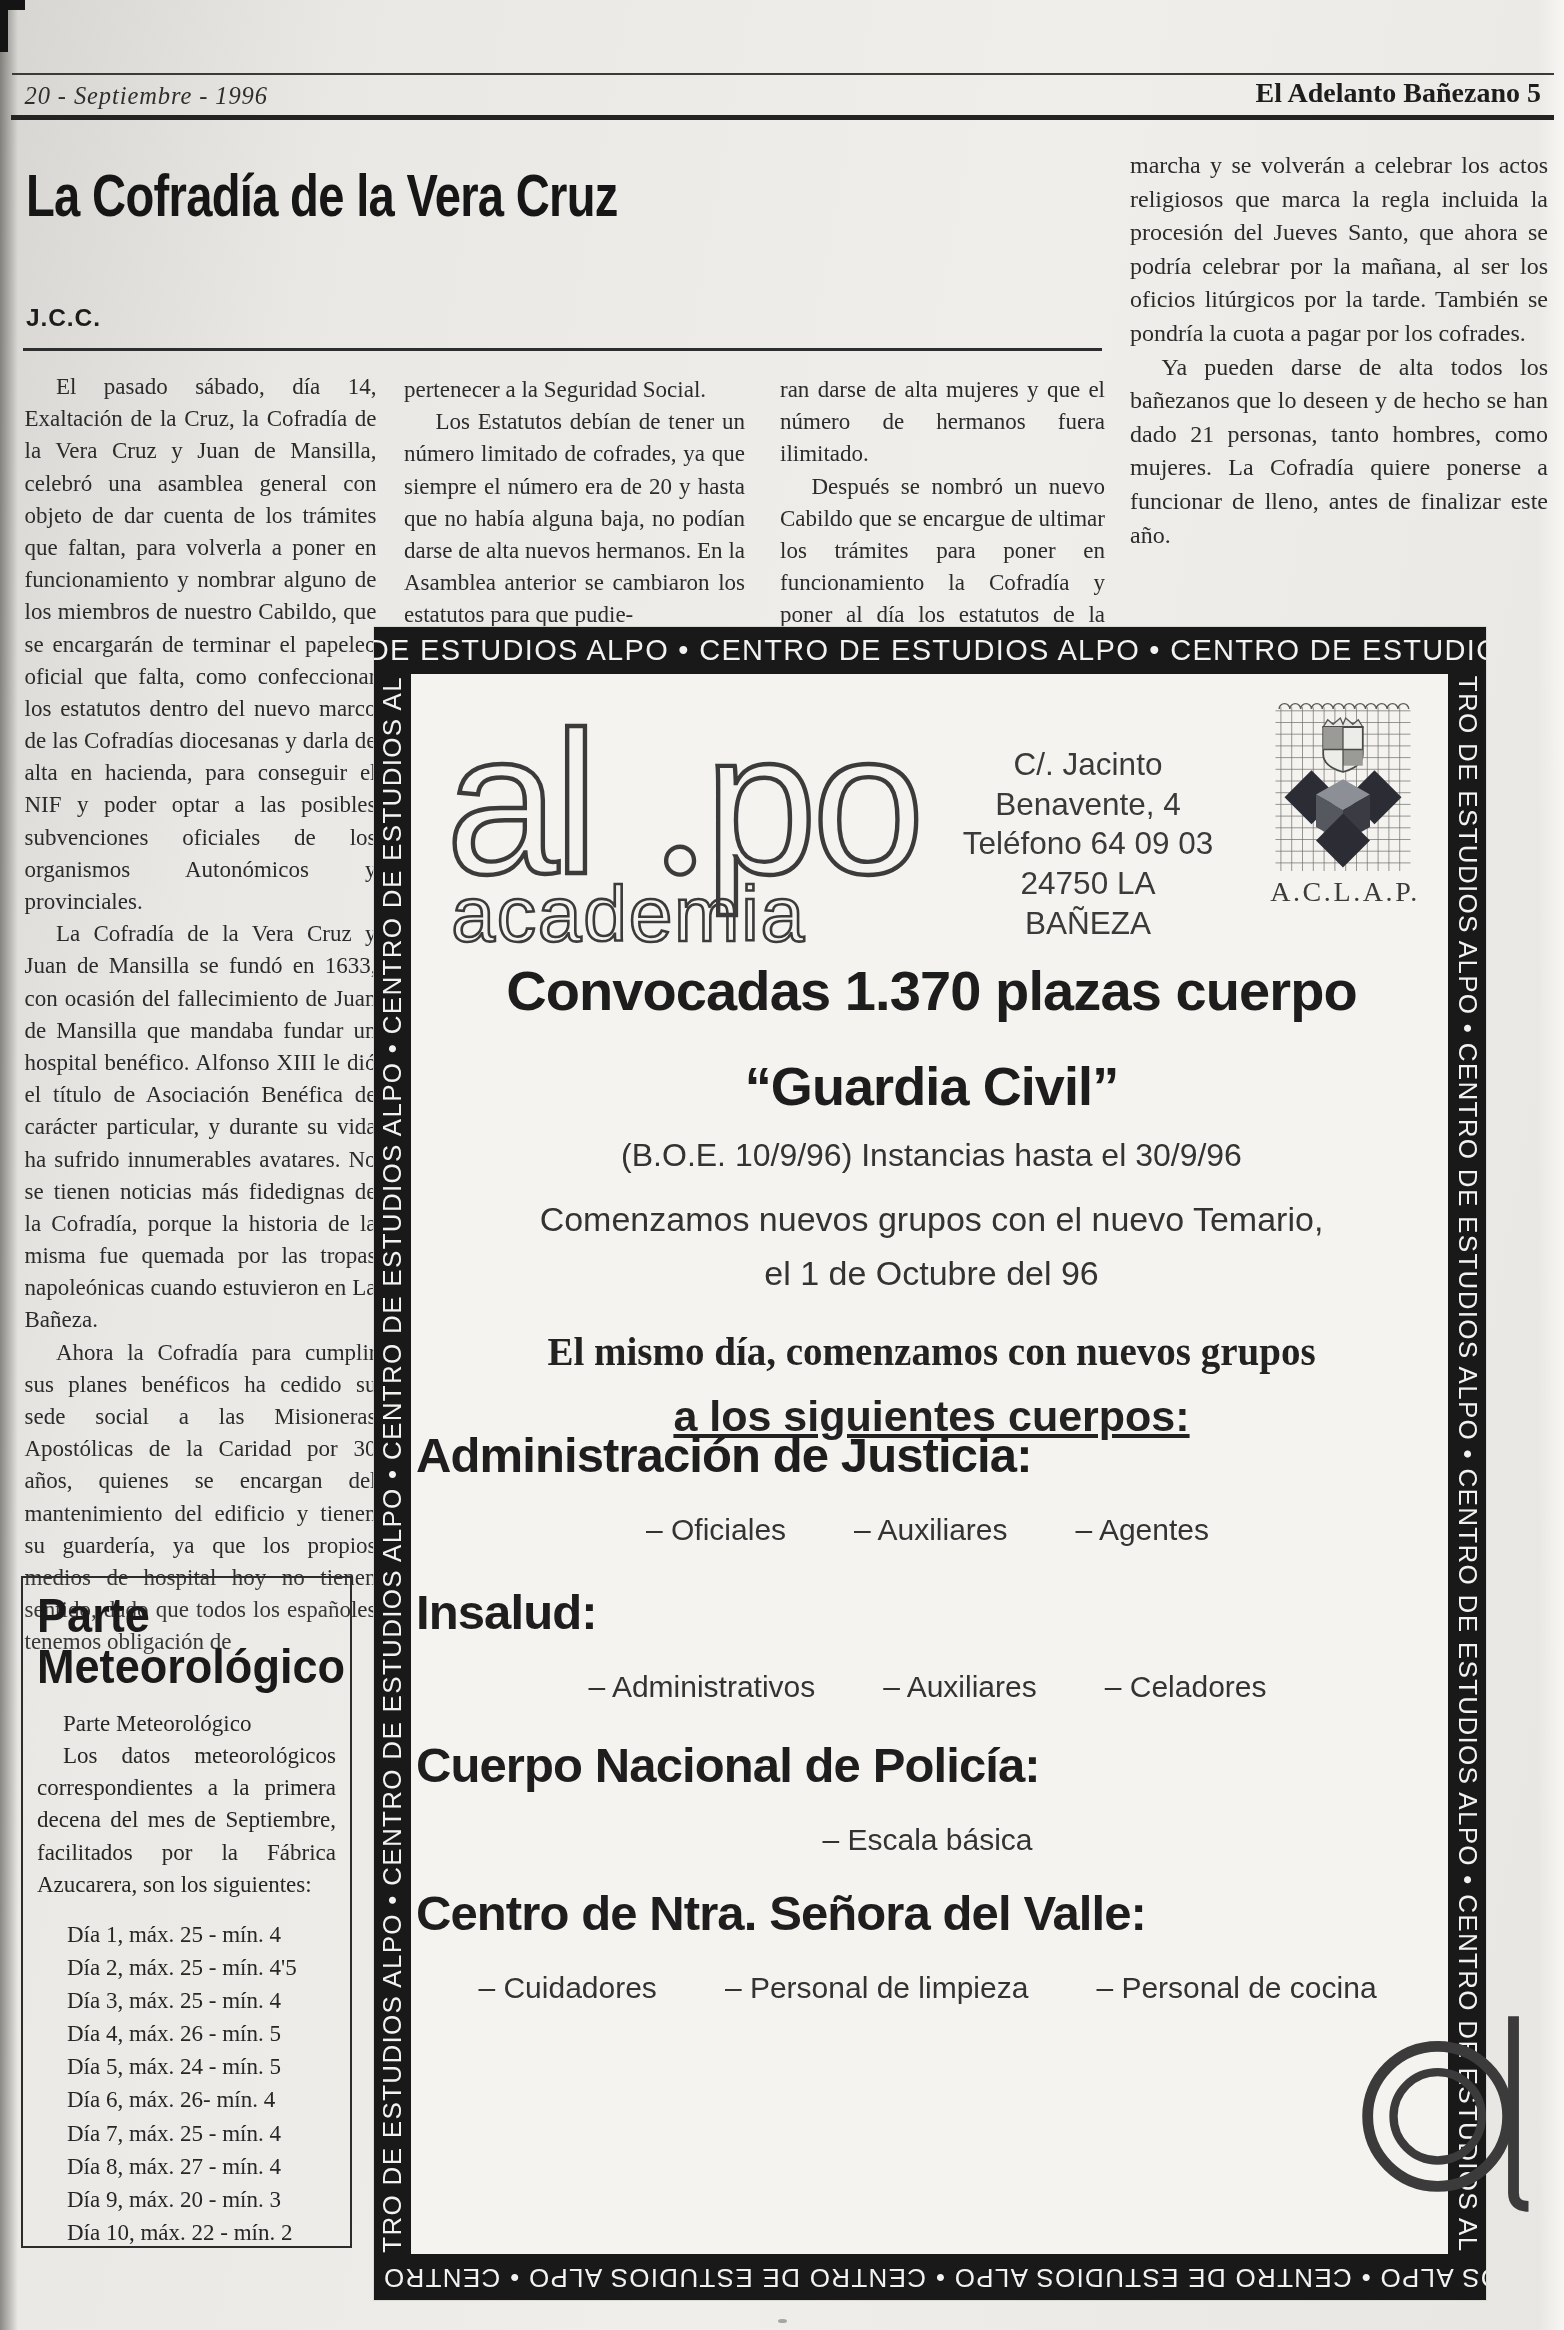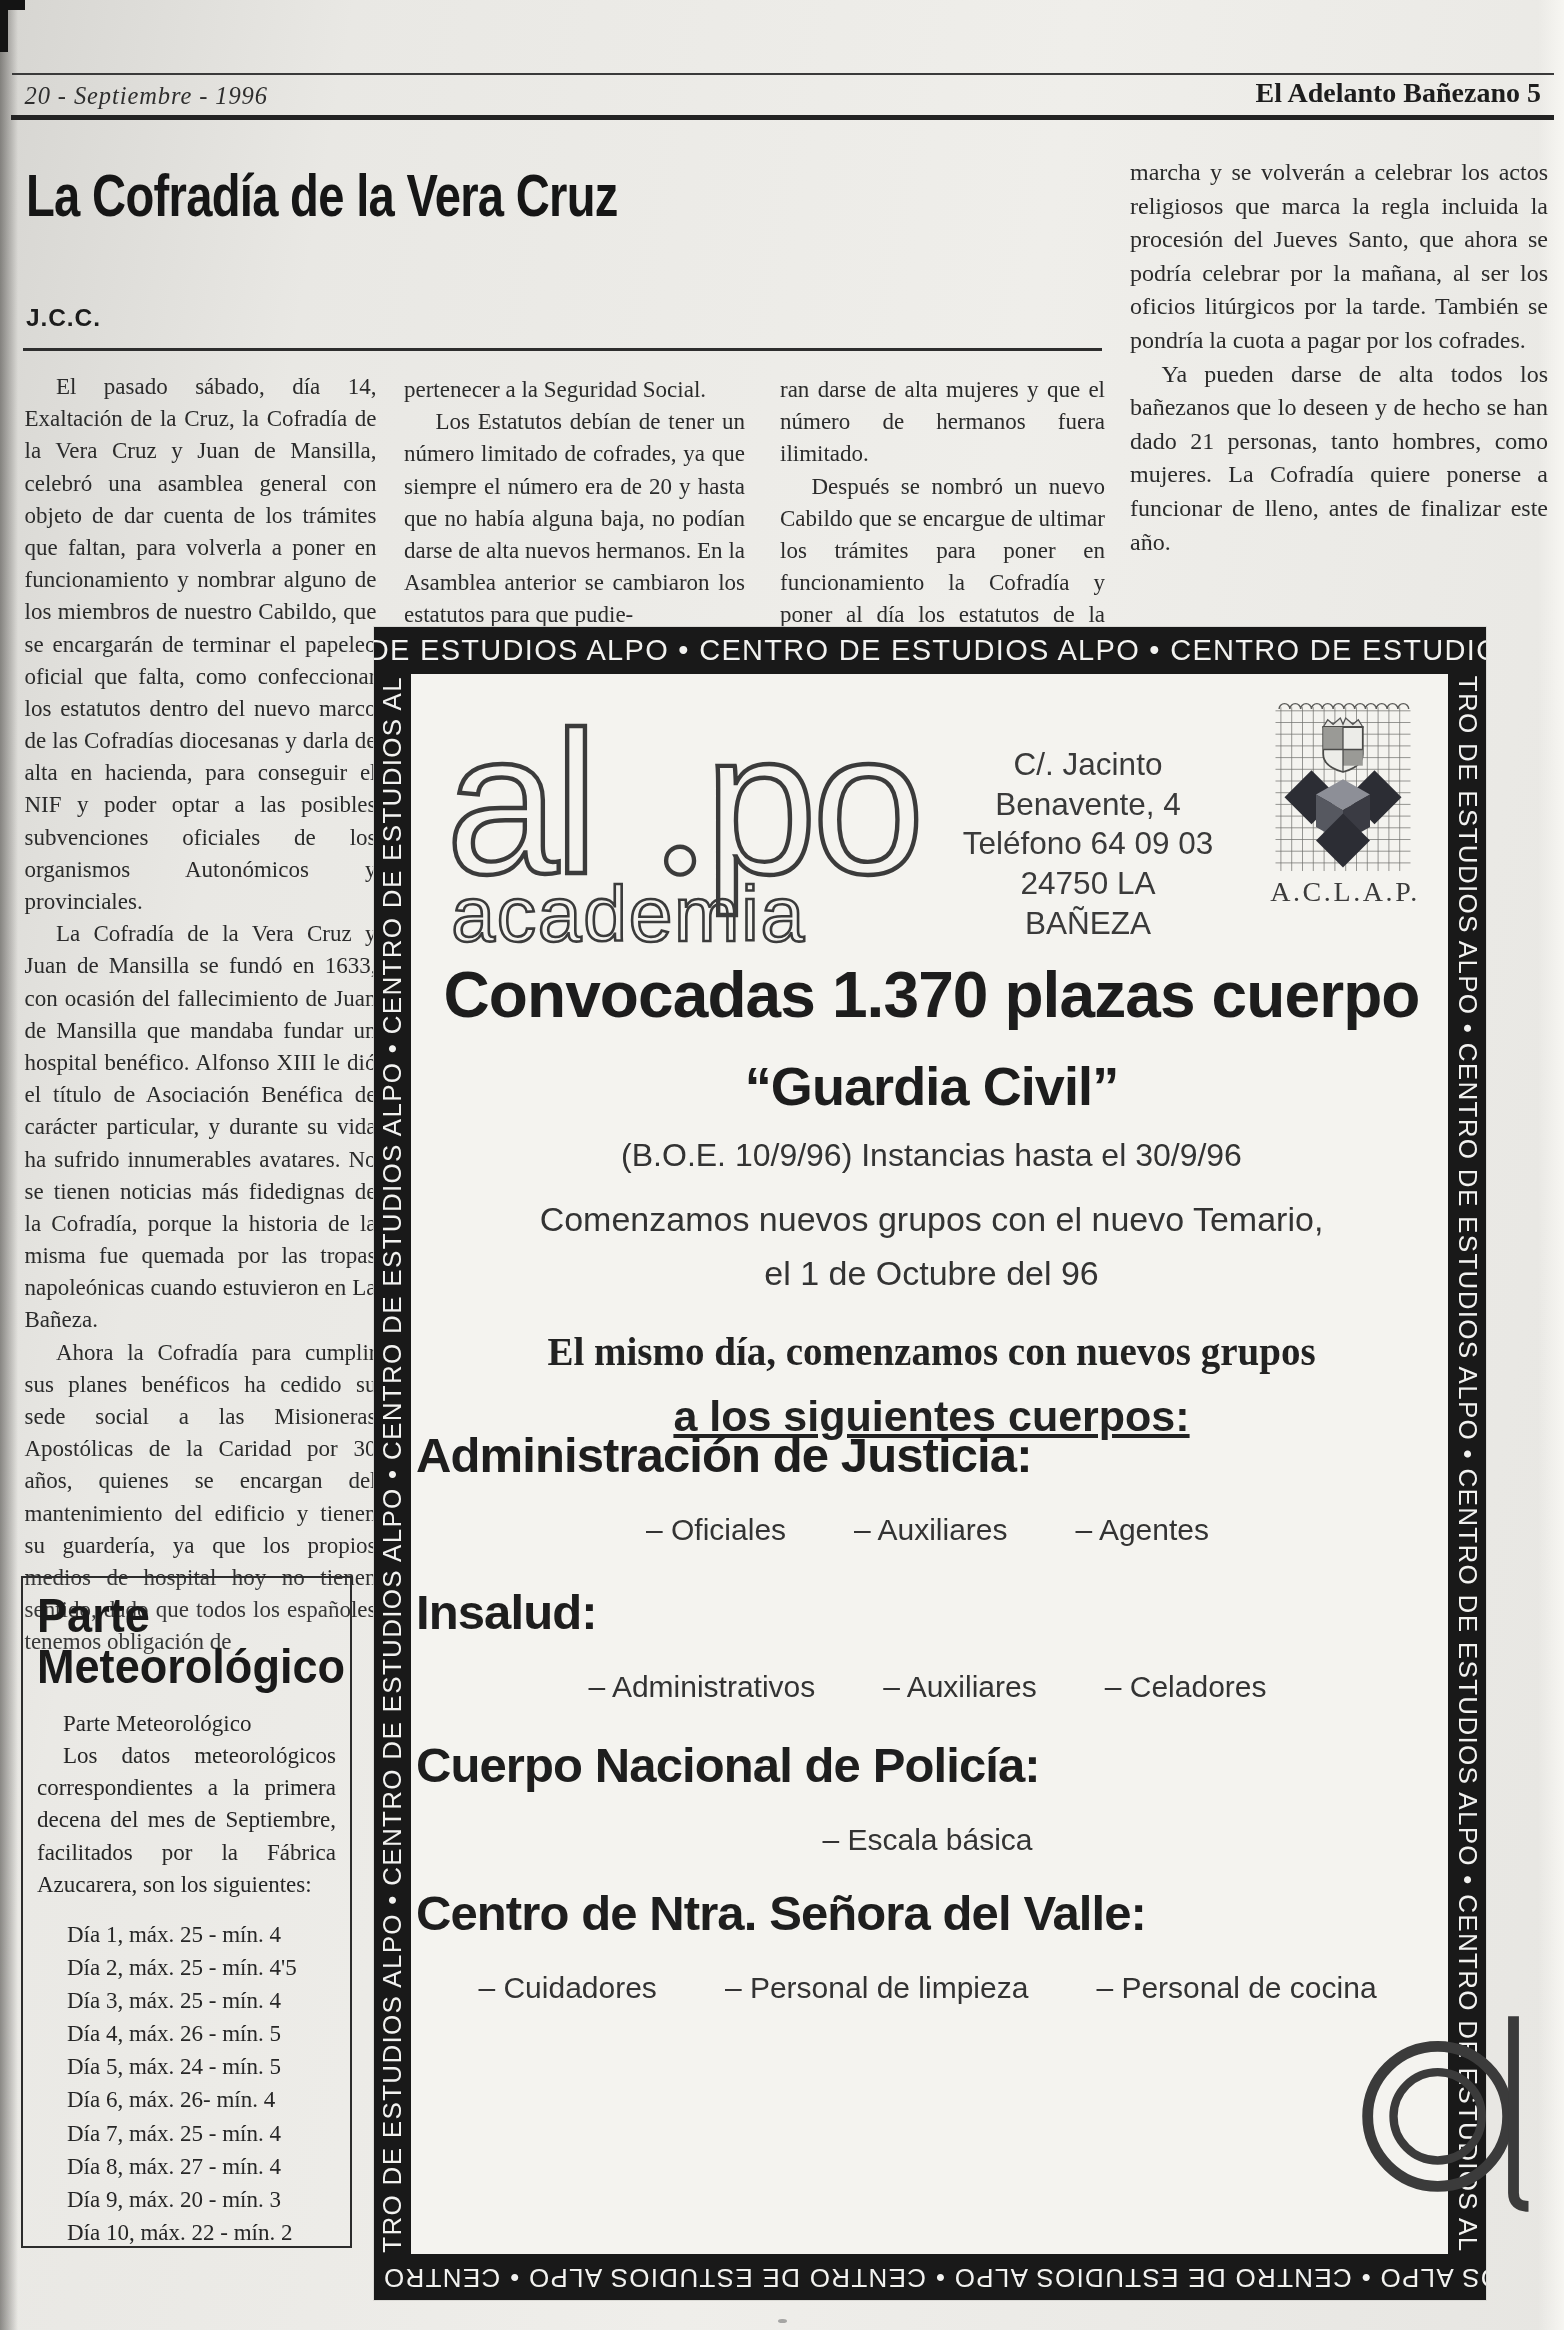--- a/index.html
+++ b/index.html
@@ -24,21 +24,21 @@
   .byline{position:absolute;left:26px;top:304px;font-family:"Liberation Sans",sans-serif;
     font-weight:700;font-size:24.5px;color:#1c1c1c;letter-spacing:0.9px;}
   .byline-rule{position:absolute;left:23px;top:348px;width:1079px;height:2.6px;background:#2e2e2e;}
 
   .col{position:absolute;font-size:23px;line-height:1.40;text-align:justify;color:#2b2b2b;}
   .col p{margin:0;text-indent:31.5px;}
   .col.cont p:first-child{text-indent:0;}
   .col1{left:24.5px;top:371px;width:352px;}
   .col2{left:404px;top:374px;width:341px;}
   .col3{left:780px;top:374px;width:325px;}
-  .col4{left:1130px;top:156px;width:418px;font-size:24px;}
+  .col4{left:1130px;top:149px;width:418px;font-size:24px;}
 
   
   .meteo{position:absolute;left:21px;top:1576px;width:331px;height:672px;border:2.6px solid #2c2c2c;
     box-sizing:border-box;padding:12.2px 14px 0 14px;background:rgba(255,255,255,0.06);}
   .meteo-title{font-family:"Liberation Sans",sans-serif;font-weight:700;font-size:49px;line-height:1.04;
     color:#1a1a1a;transform:scale(.92,1);transform-origin:left top;margin-bottom:15.7px;white-space:nowrap;}
   .meteo .para-wrap p{margin:0;font-size:23px;line-height:1.40;text-align:justify;text-indent:26px;}
   .meteo .days{margin-top:17px;}
   .meteo .day-line{font-size:23px;line-height:1.44;padding-left:30px;white-space:nowrap;}
 
@@ -59,21 +59,21 @@
 
   
   .alpo-logo{position:absolute;left:442px;top:693px;width:560px;height:262px;}
   .ad-address{position:absolute;left:957px;top:745px;width:262px;text-align:center;
     font-family:Liberation Sans, sans-serif;font-size:31.5px;line-height:1.26;color:#3a3a3a;}
   .aclap{position:absolute;left:1275px;top:700px;width:136px;height:171px;}
   .aclap-label{position:absolute;left:1249px;top:876px;width:192px;text-align:center;
     font-family:"Liberation Serif",serif;font-size:28px;letter-spacing:2.6px;color:#3c3c3c;}
 
   .ad-center{position:absolute;left:420px;width:1023px;text-align:center;font-family:"Liberation Sans",sans-serif;color:#222;}
-  .ad-headline1{top:958px;font-weight:700;font-size:64px;letter-spacing:-0.9px;color:#1d1d1d;}
+  .ad-headline1{top:958px;font-weight:700;font-size:56px;letter-spacing:-0.9px;color:#1d1d1d;}
   .ad-headline2{top:1055px;font-weight:700;font-size:54px;letter-spacing:-0.9px;color:#1d1d1d;}
   .ad-boe{top:1137px;font-size:32px;color:#333;}
   .ad-start1{top:1200px;font-size:34px;color:#333;}
   .ad-start2{top:1254px;font-size:34px;color:#333;}
   .ad-intro1{top:1329px;font-weight:700;font-size:39px;color:#222;font-family:Liberation Serif, serif;}
   .ad-intro2{top:1392px;font-weight:700;font-size:43px;color:#222;text-decoration:underline;}
 
   .ad-section{position:absolute;left:416px;width:1023px;text-align:left;font-family:"Liberation Sans",sans-serif;}
   .ad-section .heading{font-weight:700;font-size:49px;color:#1e1e1e;letter-spacing:-0.9px;margin:0 0 30px 0;}
   .ad-items{font-size:30px;color:#333;display:flex;justify-content:center;gap:68px;}

